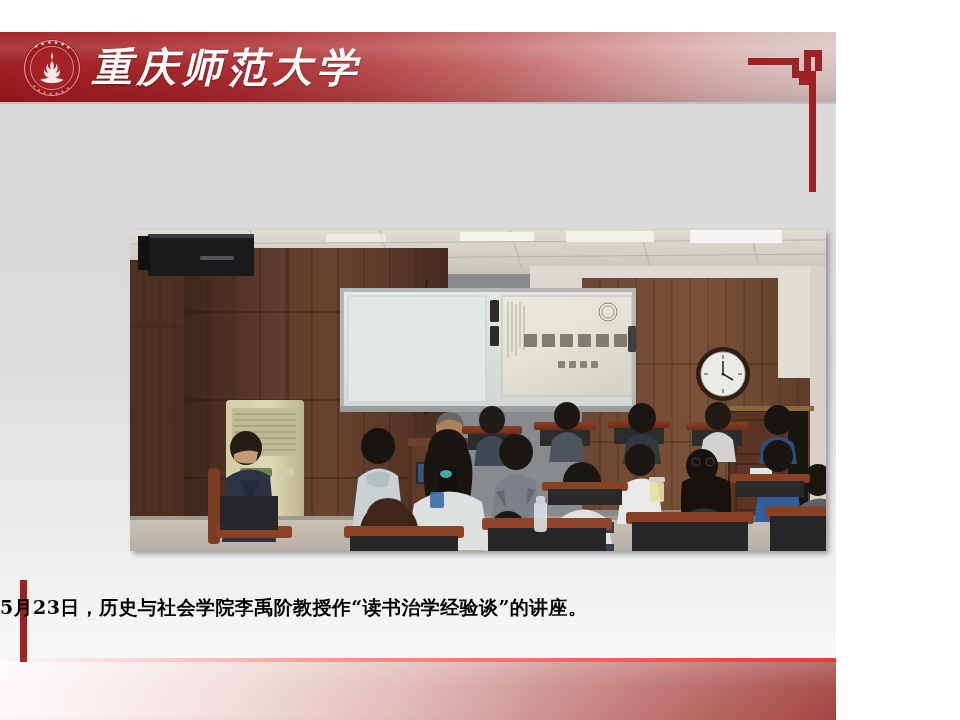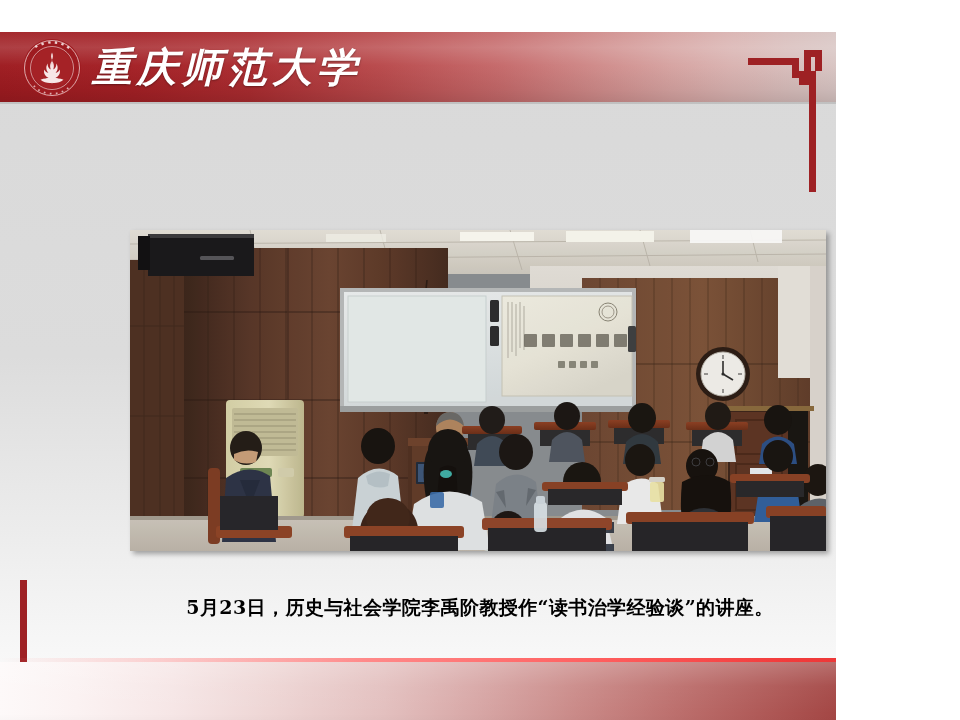--- a/index.html
+++ b/index.html
@@ -116,21 +116,21 @@
     left: 0; top: 0;
     width: 696px; height: 321px;
     display: block;
   }
 
   
   .caption {
     position: absolute;
     left: 0; top: 563px;
     width: 960px;
-    text-align: center;
+    text-align: left;
     color: #000000;
     font-family: "DejaVu Serif", "Liberation Serif", serif;
     font-size: 19px;
     font-weight: bold;
     letter-spacing: 0.4px;
     white-space: nowrap;
   }
 
   
   .footer-hairline {

